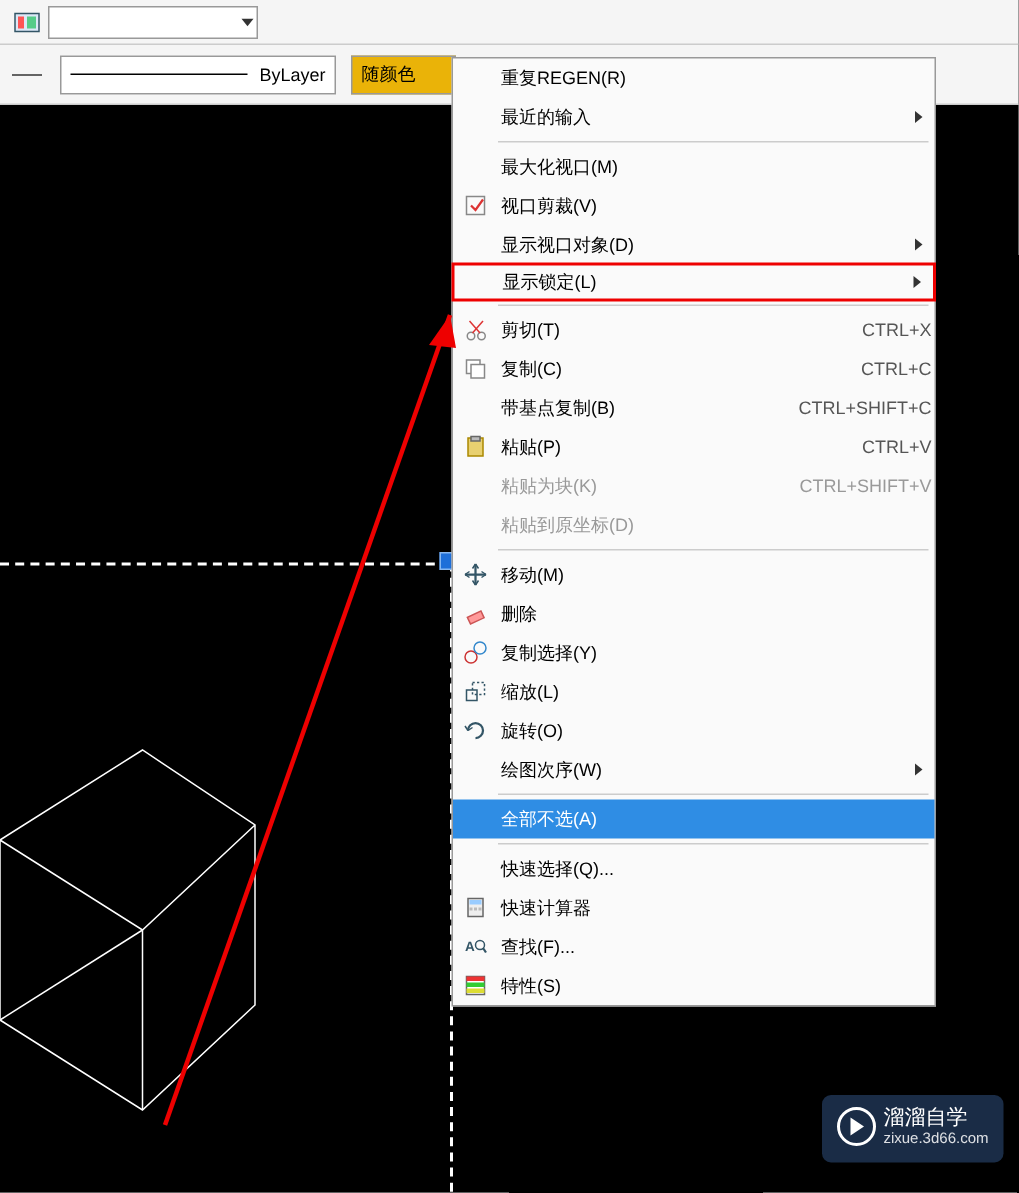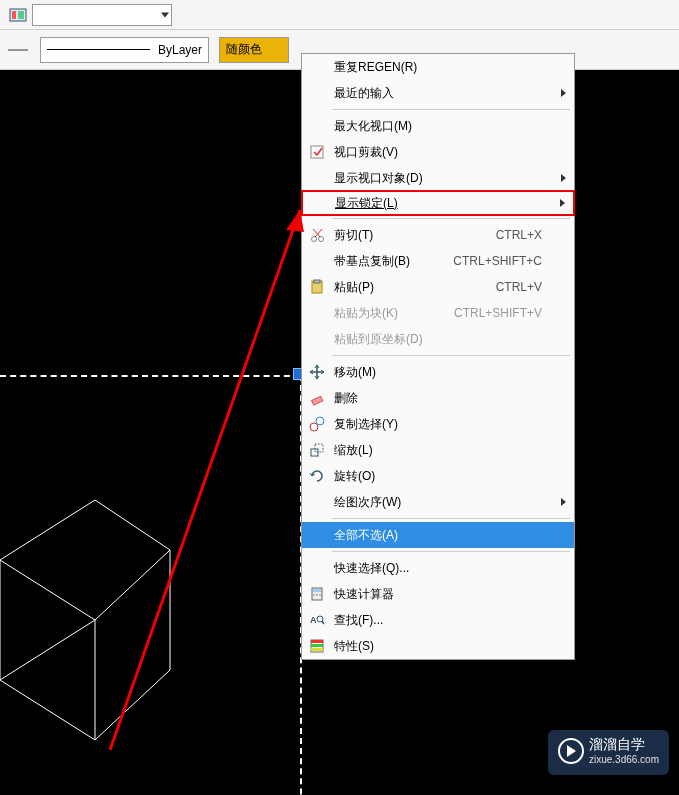--- a/index.html
+++ b/index.html
@@ -50,21 +50,21 @@
 .toolbar-row2 {
   height: 40px;
   background: #f5f5f5;
   border-bottom: 1px solid #ccc;
   display: flex;
   align-items: center;
   padding: 2px 4px;
   position: relative;
 }
 .linetype-box {
-  width: 169px;
+  width: 184px;
   height: 26px;
   background: #fff;
   border: 1px solid #999;
   display: flex;
   align-items: center;
   padding: 0 6px;
   margin-right: 10px;
   position: relative;
 }
 .linetype-line {
@@ -92,22 +92,22 @@
   background: #000;
 }
 .wireframe {
   position: absolute;
   left: 0;
   top: 400px;
 }
 .context-menu {
   position: absolute;
   left: 301px;
-  top: 53px;
-  width: 274px;
+  top: 38px;
+  width: 323px;
   background: #fafafa;
   border: 1px solid #999;
   z-index: 100;
 }
 .menu-item {
   height: 26px;
   display: flex;
   align-items: center;
   padding: 0;
   cursor: default;
@@ -117,28 +117,27 @@
   width: 30px;
   display: flex;
   justify-content: center;
   align-items: center;
 }
 .menu-item .label-col {
   flex: 1;
   padding-left: 2px;
 }
 .menu-item .shortcut-col {
-  padding-right: 32px;
+  padding-right: 2px;
   color: #555;
 }
 .menu-item.highlighted-red {
   border: 2px solid #e00;
   margin: -1px;
   z-index: 2;
-  text-decoration: underline;
 }
 .menu-item.selected-blue {
   background: #2f8de4;
   color: #fff;
 }
 .menu-item.disabled .label-col,
 .menu-item.disabled .shortcut-col { color: #999; }
 .menu-sep {
   height: 1px;
   margin: 3px 4px 3px 30px;
@@ -330,20 +329,30 @@
           <circle cx="5" cy="12" r="2.5" fill="none" stroke="#888"></circle>
           <circle cx="12" cy="12" r="2.5" fill="none" stroke="#888"></circle>
           <line x1="6" y1="10" x2="13" y2="2" stroke="#d33"></line>
           <line x1="11" y1="10" x2="4" y2="2" stroke="#d33"></line>
         </svg>
       </span>
     <span class="label-col">剪切(T)</span>
     <span class="shortcut-col">CTRL+X</span>
   </div>
   <div class="menu-item">
+    <span class="icon-col">
+        <svg width="16" height="16">
+          <rect x="2" y="2" width="9" height="9" fill="#fff" stroke="#888"></rect>
+          <rect x="5" y="5" width="9" height="9" fill="#fff" stroke="#888"></rect>
+        </svg>
+      </span>
+    <span class="label-col">复制(C)</span>
+    <span class="shortcut-col">CTRL+C</span>
+  </div>
+  <div class="menu-item">
     <span class="icon-col"></span>
     <span class="label-col">带基点复制(B)</span>
     <span class="shortcut-col">CTRL+SHIFT+C</span>
   </div>
   <div class="menu-item">
     <span class="icon-col">
         <svg width="16" height="16">
           <rect x="3" y="2" width="10" height="12" fill="#e8d070" stroke="#a80"></rect>
           <rect x="5" y="1" width="6" height="3" fill="#bbb" stroke="#666"></rect>
         </svg>

